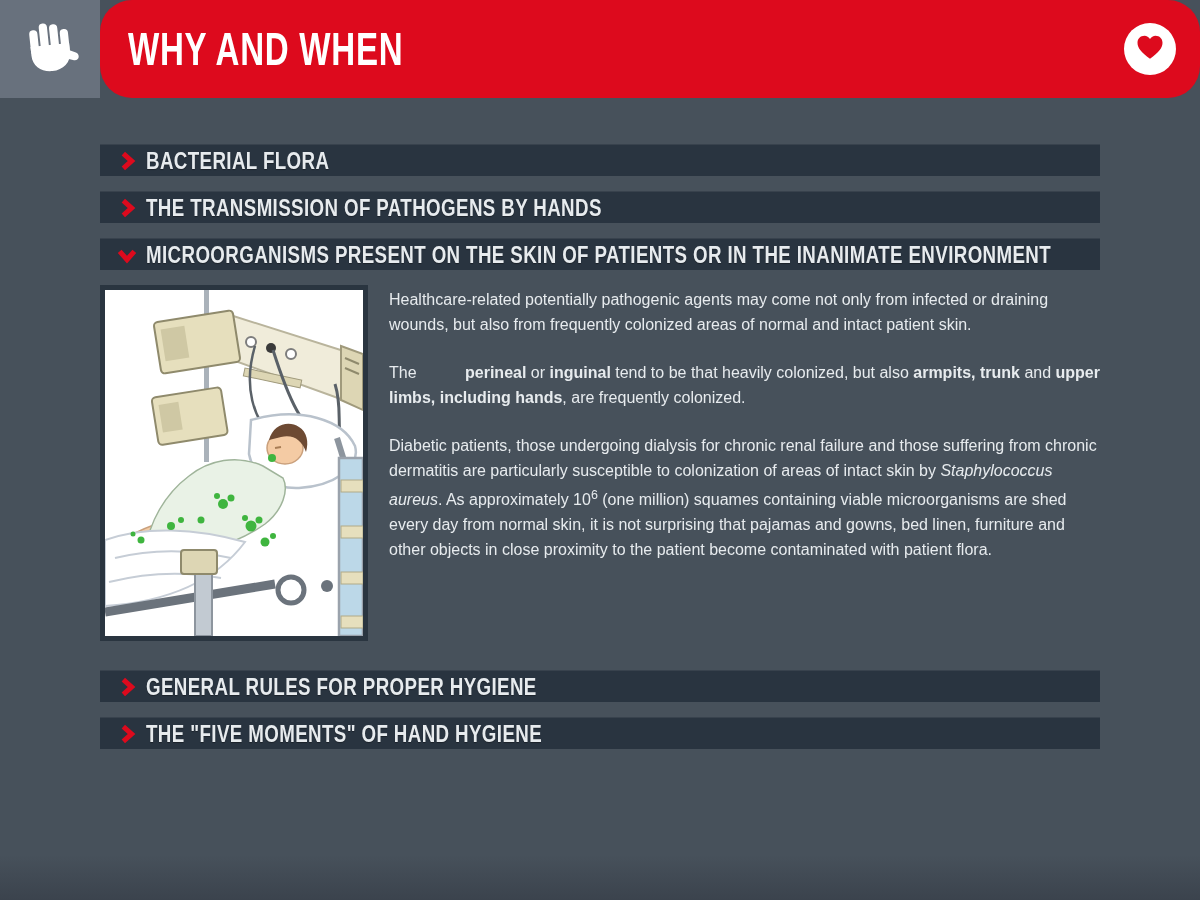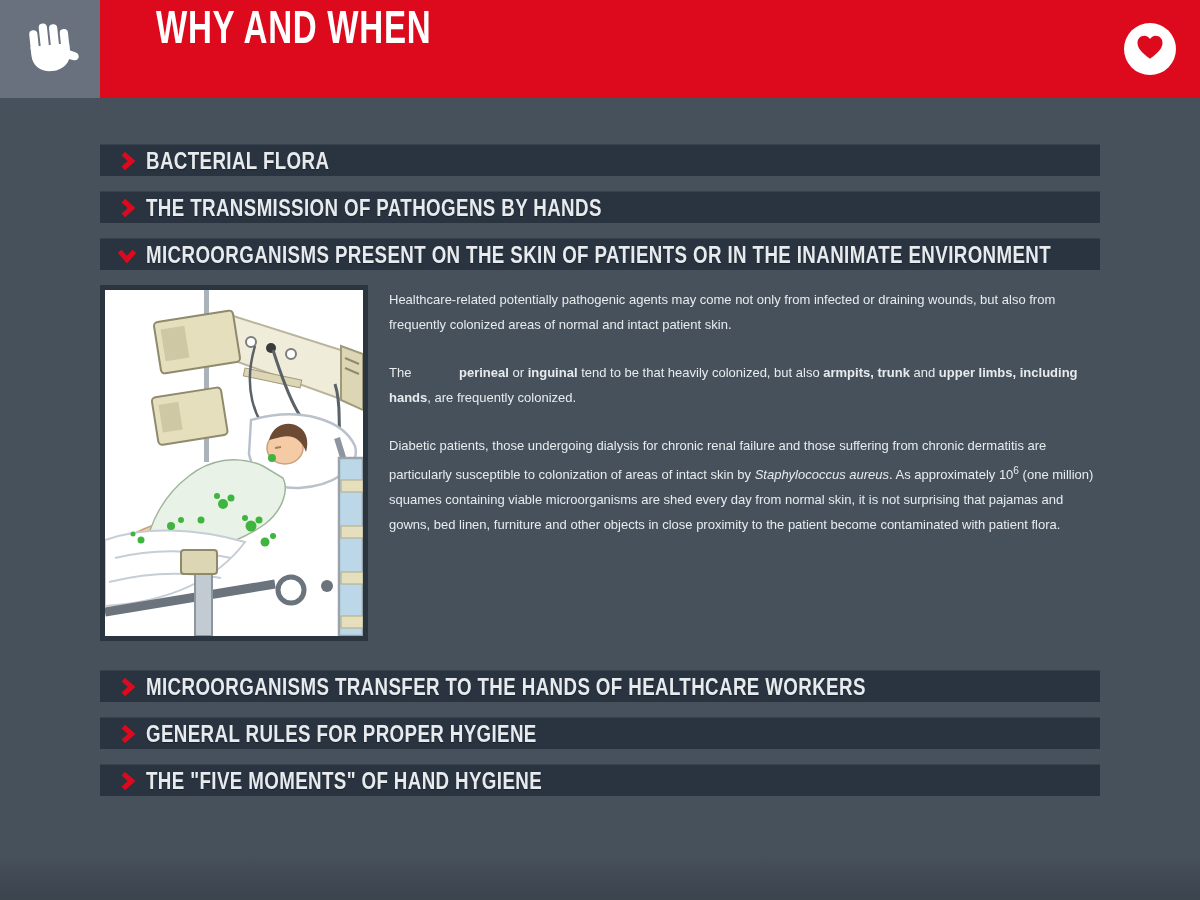--- a/index.html
+++ b/index.html
@@ -10,22 +10,22 @@
     overflow:hidden;
   }
   .stage{ position:relative; width:1200px; height:900px;
     background:linear-gradient(#47515b 0 95%, #3b434d 100%); }
 
   
   .topbar{ position:absolute; top:0; left:0; width:1200px; height:98px; display:flex; }
   .hand-box{ width:100px; height:98px; background:#68717d; display:flex;
     align-items:center; justify-content:center; flex:0 0 auto; }
   .hand-box svg{ width:62px; height:62px; transform:rotate(-6deg); }
-  .red-bar{ flex:1; background:#dd0a1d; display:flex; 
-    padding-left:56px; position:relative; }
+  .red-bar{ flex:1; background:#dd0a1d; display:flex; align-items:center;
+    padding-left:28px; position:relative;border-radius:32px; }
   .app-title{ color:#ffffff; font-size:46px; font-weight:bold; letter-spacing:1px;
     display:inline-block; transform:scaleX(0.72); transform-origin:0 50%;
     white-space:nowrap; }
   .heart-btn{ position:absolute; right:24px; top:23px; width:52px; height:52px;
     border-radius:50%; background:#ffffff; border:none; cursor:pointer;
     display:flex; align-items:center; justify-content:center; }
   .heart-btn svg{ width:30px; height:30px; }
 
   
   .accordion{ position:absolute; top:144px; left:100px; width:1000px; }
@@ -37,21 +37,21 @@
   .acc-label{ color:#e7ebee; font-size:24px; font-weight:bold; letter-spacing:0.5px;
     display:inline-block; transform:scaleX(0.78); transform-origin:0 50%;
     white-space:nowrap; text-shadow:0 1px 1px rgba(0,0,0,0.35); }
 
   
   .panel{ display:flex; align-items:flex-start; margin:8px 0 7px 0; height:378px;
     overflow:hidden; }
   .illus-box{ width:268px; height:356px; flex:0 0 auto; background:#ffffff;
     border:5px solid #2a3540; }
   .illus-box svg{ display:block; width:258px; height:346px; }
-  .panel-text{ flex:1; padding:2px 0 0 21px; color:#e7ebee; font-size:13px;
+  .panel-text{ flex:1; padding:2px 0 0 21px; color:#e7ebee; font-size:16px;
     line-height:25px; }
   .panel-text p{ margin-bottom:23px; }
   .panel-text sup{ font-size:0.78em; }
 </style>
 </head>
 <body>
 
 <div class="stage">
 
   <div class="topbar">
@@ -185,28 +185,20 @@
           <rect x="236" y="326" width="22" height="12" fill="#e6dfbd" stroke="#b0aa88"></rect>
         </svg>
       </div>
       <div class="panel-text">
           <p><span>Healthcare-related potentially pathogenic agents may come not only from infected or draining wounds, but also from frequently colonized areas of normal and intact patient skin.</span></p>
           <p><span>The </span><span style="font-weight: 700; margin-left: 44px;">perineal</span><span> or </span><span style="font-weight: 700;">inguinal</span><span> tend to be that heavily colonized, but also </span><span style="font-weight: 700;">armpits, trunk</span><span> and </span><span style="font-weight: 700;">upper limbs, including hands</span><span>, are frequently colonized.</span></p>
           <p><span>Diabetic patients, those undergoing dialysis for chronic renal failure and those suffering from chronic dermatitis are particularly susceptible to colonization of areas of intact skin by </span><span style="font-style: italic;">Staphylococcus aureus</span><span>. As approximately 10</span><sup>6</sup><span> (one million) squames containing viable microorganisms are shed every day from normal skin, it is not surprising that pajamas and gowns, bed linen, furniture and other objects in close proximity to the patient become contaminated with patient flora.</span></p>
         </div>
     </div>
 
-    <div class="acc-row">
-      <span class="chev">
-        <svg viewBox="0 0 24 24">
-            <path d="M8 4 L17 12 L8 20" fill="none" stroke="#dd0a1d" stroke-width="5.5"></path>
-          </svg>
-      </span>
-      <span class="acc-label">MICROORGANISMS TRANSFER TO THE HANDS OF HEALTHCARE WORKERS</span>
-    </div>
 
     <div class="acc-row">
       <span class="chev">
         <svg viewBox="0 0 24 24">
             <path d="M8 4 L17 12 L8 20" fill="none" stroke="#dd0a1d" stroke-width="5.5"></path>
           </svg>
       </span>
       <span class="acc-label">GENERAL RULES FOR PROPER HYGIENE</span>
     </div>
 

